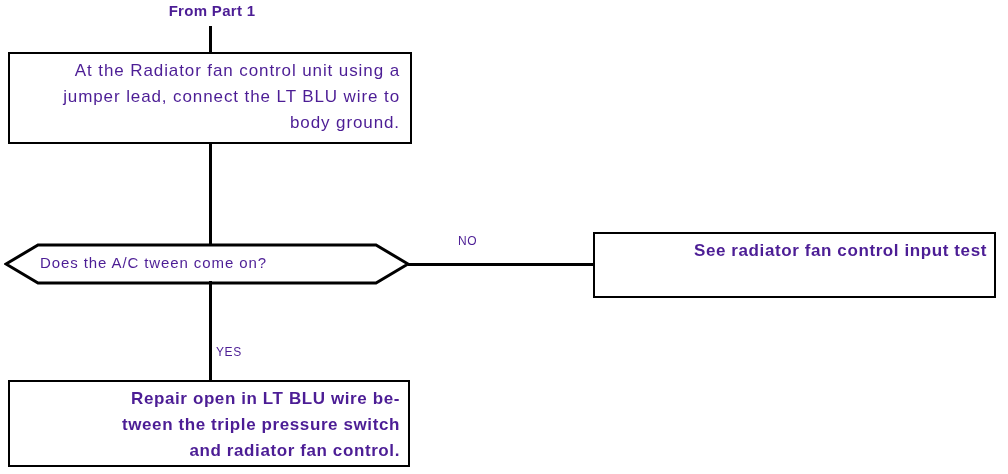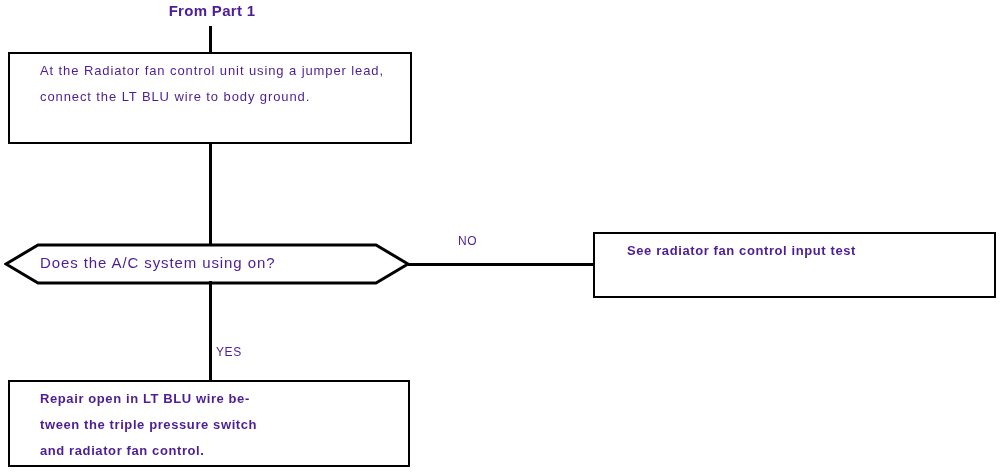--- a/index.html
+++ b/index.html
@@ -33,24 +33,25 @@
     white-space: nowrap;
   }
 
   
   .proc-box {
     border: 2px solid #000;
     background: #fff;
     box-sizing: border-box;
   }
   .proc-text {
-    font-size: 13px;
+    font-size: 17px;
     line-height: 26px;
     letter-spacing: 0.9px;
     white-space: pre-line;
+    text-align: right;
   }
   .proc-text.bold { font-weight: bold; letter-spacing: 0.6px; }
 
   #box-top { left: 8px; top: 52px; width: 404px; height: 92px; }
   #box-top-text { left: 40px; top: 58px; width: 360px; }
 
   #box-right { left: 593px; top: 232px; width: 403px; height: 66px; }
   #box-right-text { left: 627px; top: 238px; width: 360px; line-height: 25px; }
 
   #box-bottom { left: 8px; top: 380px; width: 402px; height: 87px; }
@@ -105,21 +106,21 @@
   <div class="abs proc-box" id="box-top"></div>
   <div class="abs proc-text" id="box-top-text">At the Radiator fan control unit using a jumper lead, connect the LT BLU wire to body ground.</div>
 
   <div class="abs vline" id="conn-box-dec"></div>
 
   <div class="abs" id="decision">
     <svg width="406" height="48" viewBox="0 0 406 48">
       <polygon points="2,24 34,5 372,5 404,24 372,43 34,43" fill="#ffffff" stroke="#000000" stroke-width="3" stroke-linejoin="miter"></polygon>
     </svg>
   </div>
-  <div class="abs" id="decision-text">Does the A/C system using on?</div>
+  <div class="abs" id="decision-text">Does the A/C tween come on?</div>
 
   <div class="abs hline" id="conn-dec-right"></div>
   <div class="abs branch-label" id="label-no">NO</div>
 
   <div class="abs proc-box" id="box-right"></div>
   <div class="abs proc-text bold" id="box-right-text">See  radiator  fan  control  input test</div>
 
   <div class="abs vline" id="conn-dec-bottom"></div>
   <div class="abs branch-label" id="label-yes">YES</div>
 

